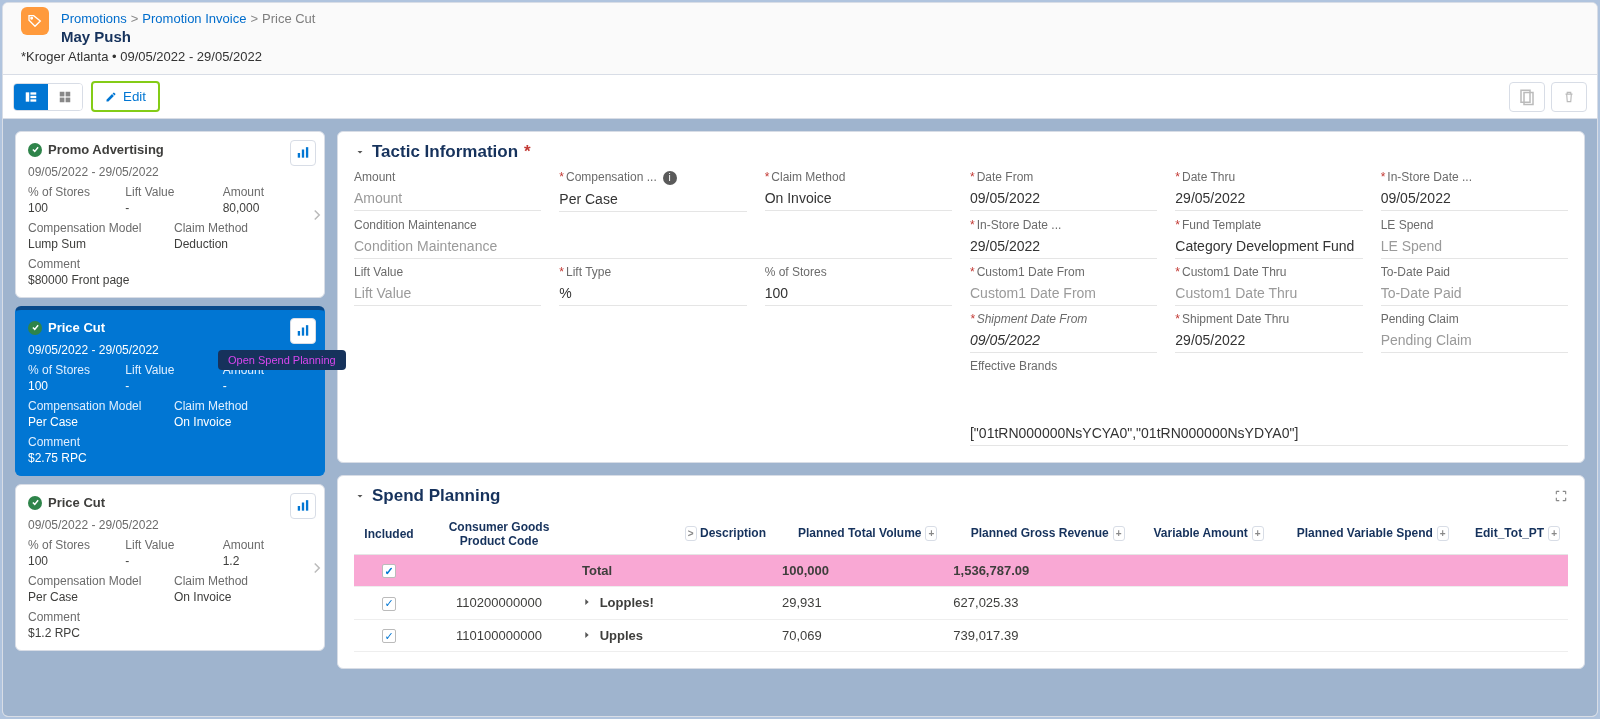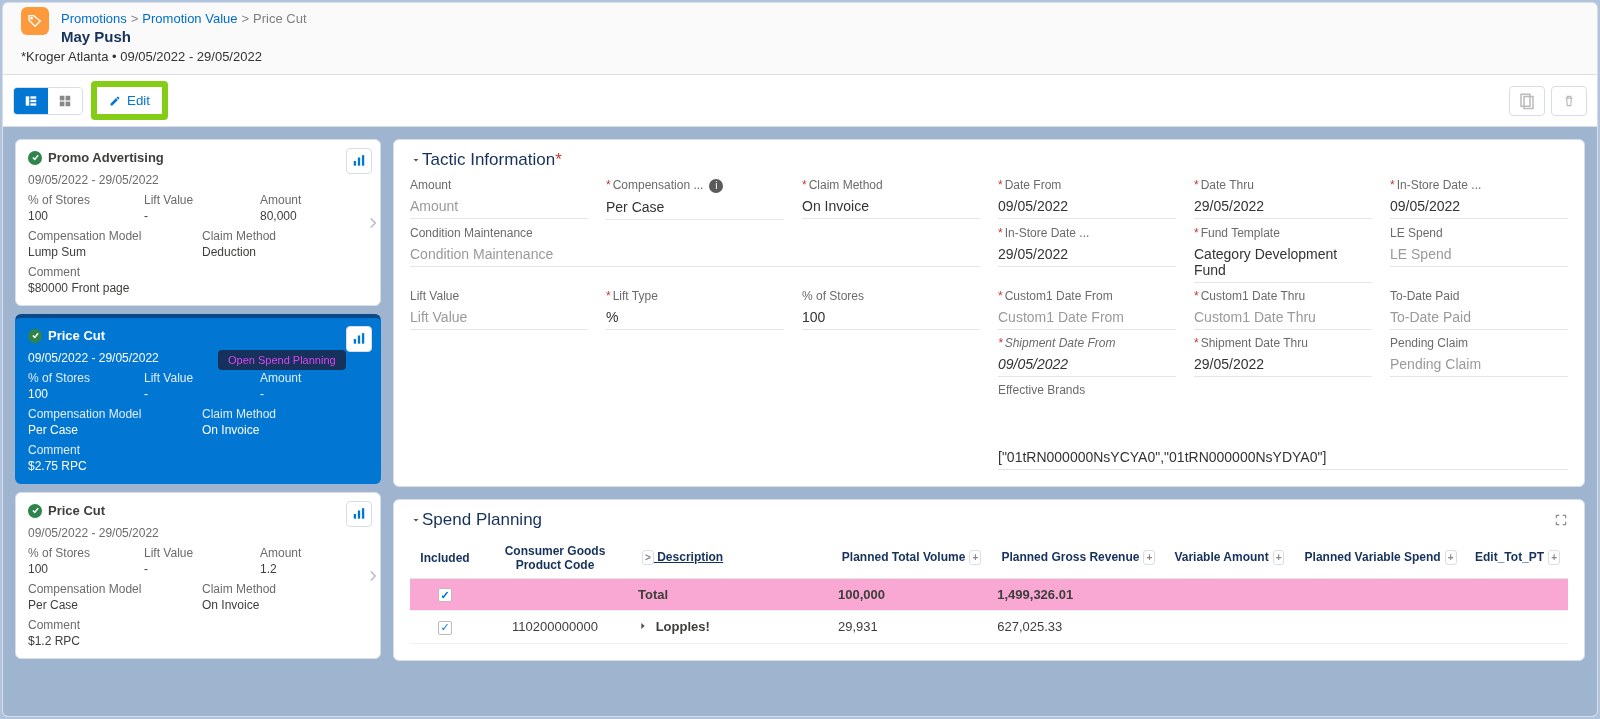--- a/index.html
+++ b/index.html
@@ -19,28 +19,28 @@
   .page-icon { width:28px; height:28px; background:#ff9a3c; border-radius:6px; display:flex; align-items:center; justify-content:center; color:#fff; margin-top:-14px; }
   .titles { display:flex; flex-direction:column; }
   .page-title { font-size:15px; font-weight:700; color:#16325c; margin-top:2px; }
   .subtitle { font-size:13px; color:#333; margin-top:4px; margin-left:0; }
 
   
   .tbar { background:#fff; border-bottom:1px solid #d8dde6; padding:6px 10px; display:flex; align-items:center; gap:8px; }
   .btn-group { display:flex; border:1px solid #d8dde6; border-radius:4px; overflow:hidden; }
   .btn-group button { border:none; background:#fff; padding:6px 10px; cursor:pointer; display:flex; align-items:center; }
   .btn-group button.active { background:#0176d3; color:#fff; }
-  .btn { border:6px solid #84cc16; border-radius:4px; background:#fff; padding:6px 12px; cursor:pointer; color:#0176d3; display:flex; align-items:center; gap:6px; }
+  .btn { border:2px solid #84cc16; border-radius:4px; background:#fff; padding:6px 12px; cursor:pointer; color:#0176d3; display:flex; align-items:center; gap:6px; }
   .tbar .spacer { flex:1; }
   .tbar-right { display:flex; gap:6px; }
   .tbar-right .ico-btn { border:1px solid #d8dde6; border-radius:4px; background:#fff; width:36px; height:30px; display:flex; align-items:center; justify-content:center; color:#aaa; }
 
   
   .body { flex:1; display:flex; gap:12px; padding:12px; background:linear-gradient(#9fb4ce,#9fb4ce); overflow:hidden; }
-  .side { width:366px; display:flex; flex-direction:column; gap:8px; overflow:hidden; }
+  .side { width:310px; display:flex; flex-direction:column; gap:8px; overflow:hidden; }
   .main { flex:1; display:flex; flex-direction:column; gap:12px; overflow:hidden; }
 
   
   .card { background:#fff; border:1px solid #d8dde6; border-radius:6px; padding:10px 12px; position:relative; }
   .card.sel { background:#0176d3; color:#fff; border-color:#0176d3; border-top:4px solid #0a4a8a; }
   .card.sel .muted { color:#e0efff; }
   .card .hd { display:flex; align-items:center; gap:6px; font-weight:700; margin-bottom:8px; }
   .card .status-dot { width:14px; height:14px; border-radius:50%; background:#2e844a; display:inline-flex; align-items:center; justify-content:center; }
   .card .status-dot svg { width:9px; height:9px; }
   .card .date { font-size:12px; margin-bottom:6px; }
@@ -48,38 +48,38 @@
   .card .mini2 { display:grid; grid-template-columns: repeat(2, 1fr); gap:2px 8px; font-size:12px; margin-top:6px; }
   .card .muted { color:#6b6b6b; }
   .card .chart-btn { position:absolute; top:8px; right:8px; width:26px; height:26px; border:1px solid #d8dde6; border-radius:4px; background:#fff; display:flex; align-items:center; justify-content:center; cursor:pointer; color:#0176d3; }
   .card.sel .chart-btn { background:#fff; color:#0176d3; }
   .card .chev { position:absolute; right:-2px; top:50%; transform:translateY(-50%); color:#bbb; }
   .tooltip { position:absolute; background:#16325c; color:#d946ef; font-size:11px; padding:4px 10px; border-radius:4px; white-space:nowrap; z-index:20; top:350px; left:218px; }
   .tooltip:after { content:""; position:absolute; right:-5px; top:50%; transform:translateY(-50%); border:5px solid transparent; border-left-color:#16325c; }
 
   
   .panel { background:#fff; border:1px solid #d8dde6; border-radius:6px; padding:10px 16px 16px; overflow:hidden; }
-  .panel .sec-hd { display:flex; align-items:center; font-size:17px; color:#16325c; font-weight:400; margin-bottom:8px; }
+  .panel .sec-hd { display:flex; align-items:center; gap:6px; font-size:17px; color:#16325c; font-weight:700; margin-bottom:8px; }
   .panel .sec-hd .req { color:#c23934; }
   .sec-toggle { color:#555; display:inline-flex; }
   .expand-btn { margin-left:auto; color:#888; cursor:pointer; }
 
   
   .fg { display:grid; grid-template-columns: repeat(6, minmax(0,1fr)); gap:6px 18px; }
   .fld { display:flex; flex-direction:column; }
   .fld label { font-size:12px; color:#6b6b6b; margin-bottom:2px; white-space:nowrap; overflow:hidden; text-overflow:ellipsis; }
   .fld label .req { color:#c23934; margin-right:2px; }
   .fld .val { font-size:14px; color:#333; padding:4px 0; border-bottom:1px solid #e5e5e5; min-height:24px; }
   .fld .val.placeholder { color:#9a9a9a; }
   .info-icon { display:inline-flex; width:14px; height:14px; background:#5a5a5a; color:#fff; border-radius:50%; font-size:10px; align-items:center; justify-content:center; margin-left:6px; }
 
   
   .tbl { width:100%; border-collapse:collapse; font-size:13px; }
   .tbl th { text-align:right; font-weight:600; color:#16325c; padding:6px 8px; border-bottom:1px solid #e5e5e5; font-size:12px; vertical-align:middle; }
-  .tbl th.left { text-align:left;text-decoration:underline; }
+  .tbl th.left { text-align:right; }
   .tbl th.center { text-align:center; }
   .tbl td { padding:8px 8px; border-bottom:1px solid #eee; text-align:left; }
   .tbl td.left { text-align:left; }
   .tbl td.center { text-align:center; }
   .tbl tr.total-row { background:#f9a8d4; font-weight:600; }
   .sort-icon { display:inline-flex; border:1px solid #d8dde6; border-radius:3px; padding:1px 2px; margin-left:4px; color:#888; font-size:10px; }
   .row-toggle { display:inline-flex; color:#555; margin-right:4px; }
   .chk { width:14px; height:14px; border:1px solid #bbb; border-radius:2px; display:inline-flex; align-items:center; justify-content:center; background:#fff; }
   .chk.on:after { content:"✓"; color:#0176d3; font-size:11px; }
 
@@ -96,21 +96,21 @@
       <div class="page-icon">
         <svg width="16" height="16" viewBox="0 0 24 24" fill="none" stroke="white" stroke-width="2">
               <path d="M20 12l-8 8-9-9V4h7z"></path>
               <circle cx="7" cy="8" r="1.2" fill="white"></circle>
             </svg>
       </div>
       <div class="titles">
         <div class="crumbs">
           <a href="#">Promotions</a>
           <span class="sep">&gt;</span>
-          <a href="#">Promotion Value</a>
+          <a href="#">Promotion Invoice</a>
           <span class="sep">&gt;</span>
           <span class="cur">Price Cut</span>
         </div>
         <div class="page-title">May Push</div>
       </div>
     </div>
     <div class="subtitle">*Kroger Atlanta • 09/05/2022 - 29/05/2022</div>
   </div>
 
   <div class="tbar">
@@ -416,21 +416,21 @@
           </thead>
           <tbody id="spend-body">
                 <tr class="total-row">
     <td class="center"><span class="chk on"></span></td>
     <td class="center"></td>
     <td class="left">
       
       <b>Total</b>
     </td>
     <td>100,000</td>
-    <td>1,499,326.01</td>
+    <td>1,536,787.09</td>
     <td></td>
                   <td></td>
                   <td></td>
                 </tr>
                 <tr>
     <td class="center"><span class="chk on"></span></td>
     <td class="center">110200000000</td>
     <td class="left">
       <span class="row-toggle">
                       <svg width="10" height="10" viewBox="0 0 24 24" fill="#555">
@@ -438,20 +438,37 @@
                       </svg>
                     </span>
       <b>Lopples!</b>
     </td>
     <td>29,931</td>
     <td>627,025.33</td>
     <td></td>
                   <td></td>
                   <td></td>
                 </tr>
+                <tr>
+    <td class="center"><span class="chk on"></span></td>
+    <td class="center">110100000000</td>
+    <td class="left">
+      <span class="row-toggle">
+                      <svg width="10" height="10" viewBox="0 0 24 24" fill="#555">
+                        <path d="M8 5l8 7-8 7z"></path>
+                      </svg>
+                    </span>
+      <b>Upples</b>
+    </td>
+    <td>70,069</td>
+    <td>739,017.39</td>
+    <td></td>
+                  <td></td>
+                  <td></td>
+                </tr>
               </tbody>
         </table>
       </div>
 
     </div>
   </div>
  </div>
 </div>
 
 </body></html>

